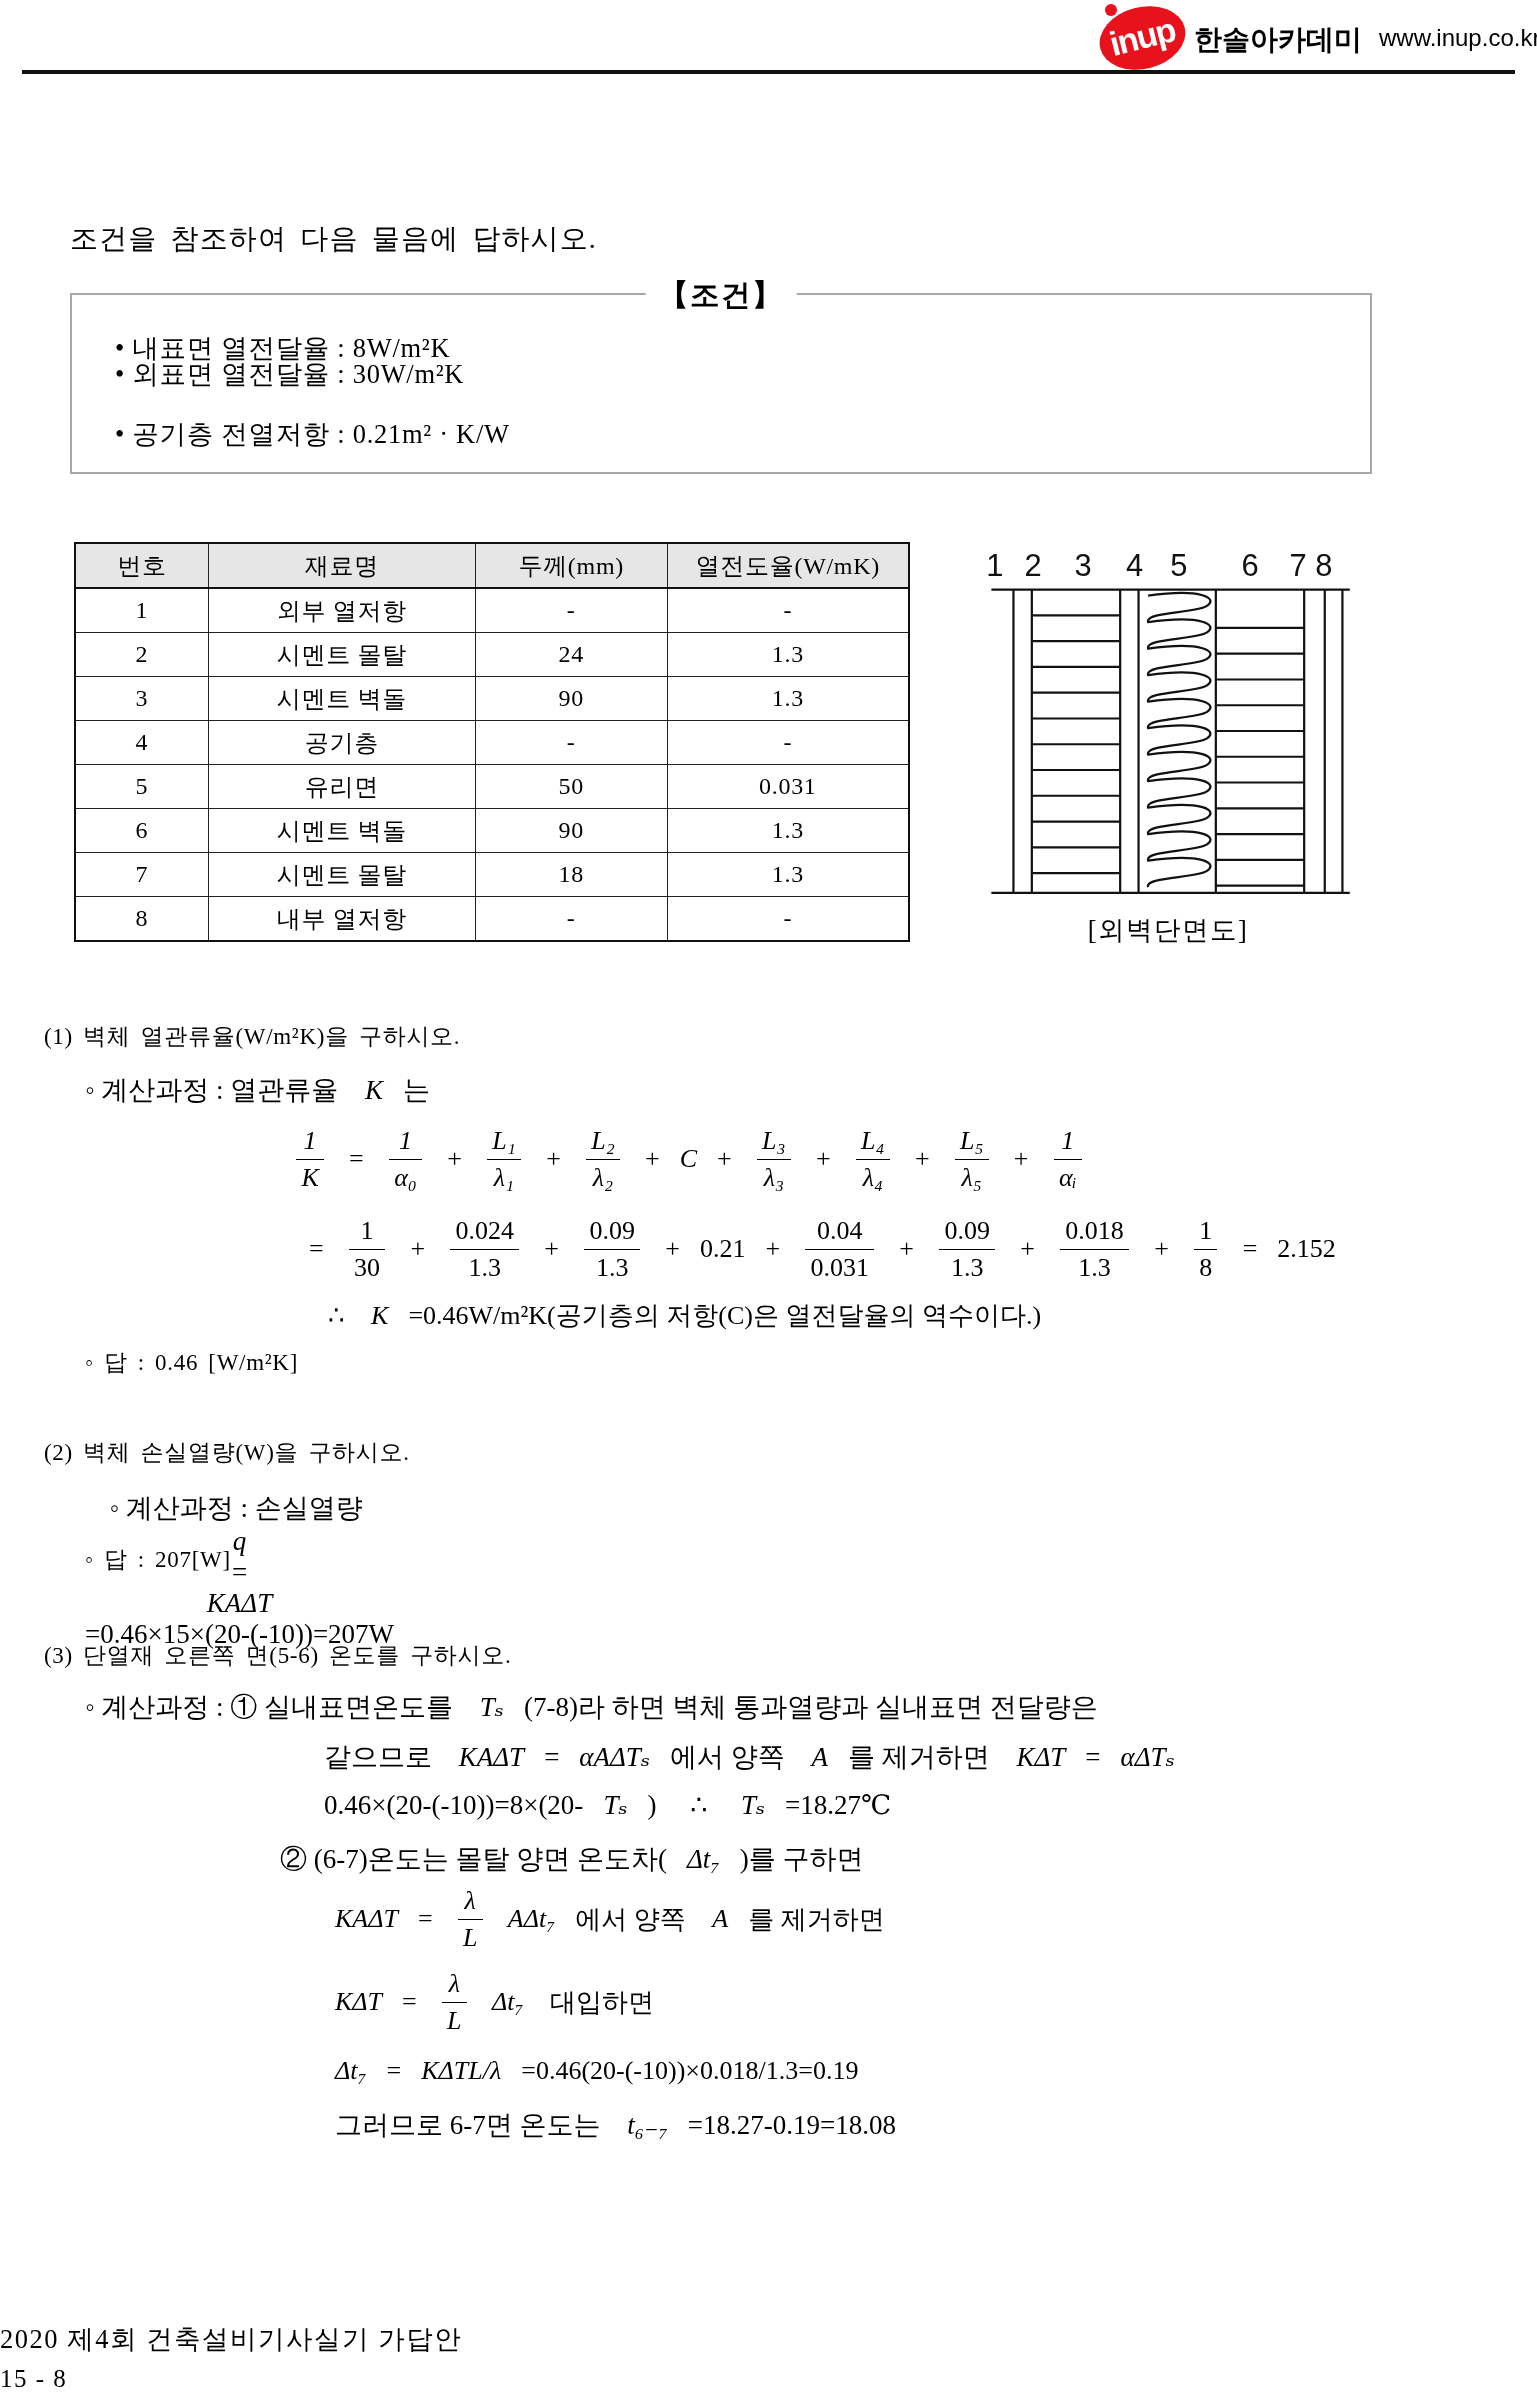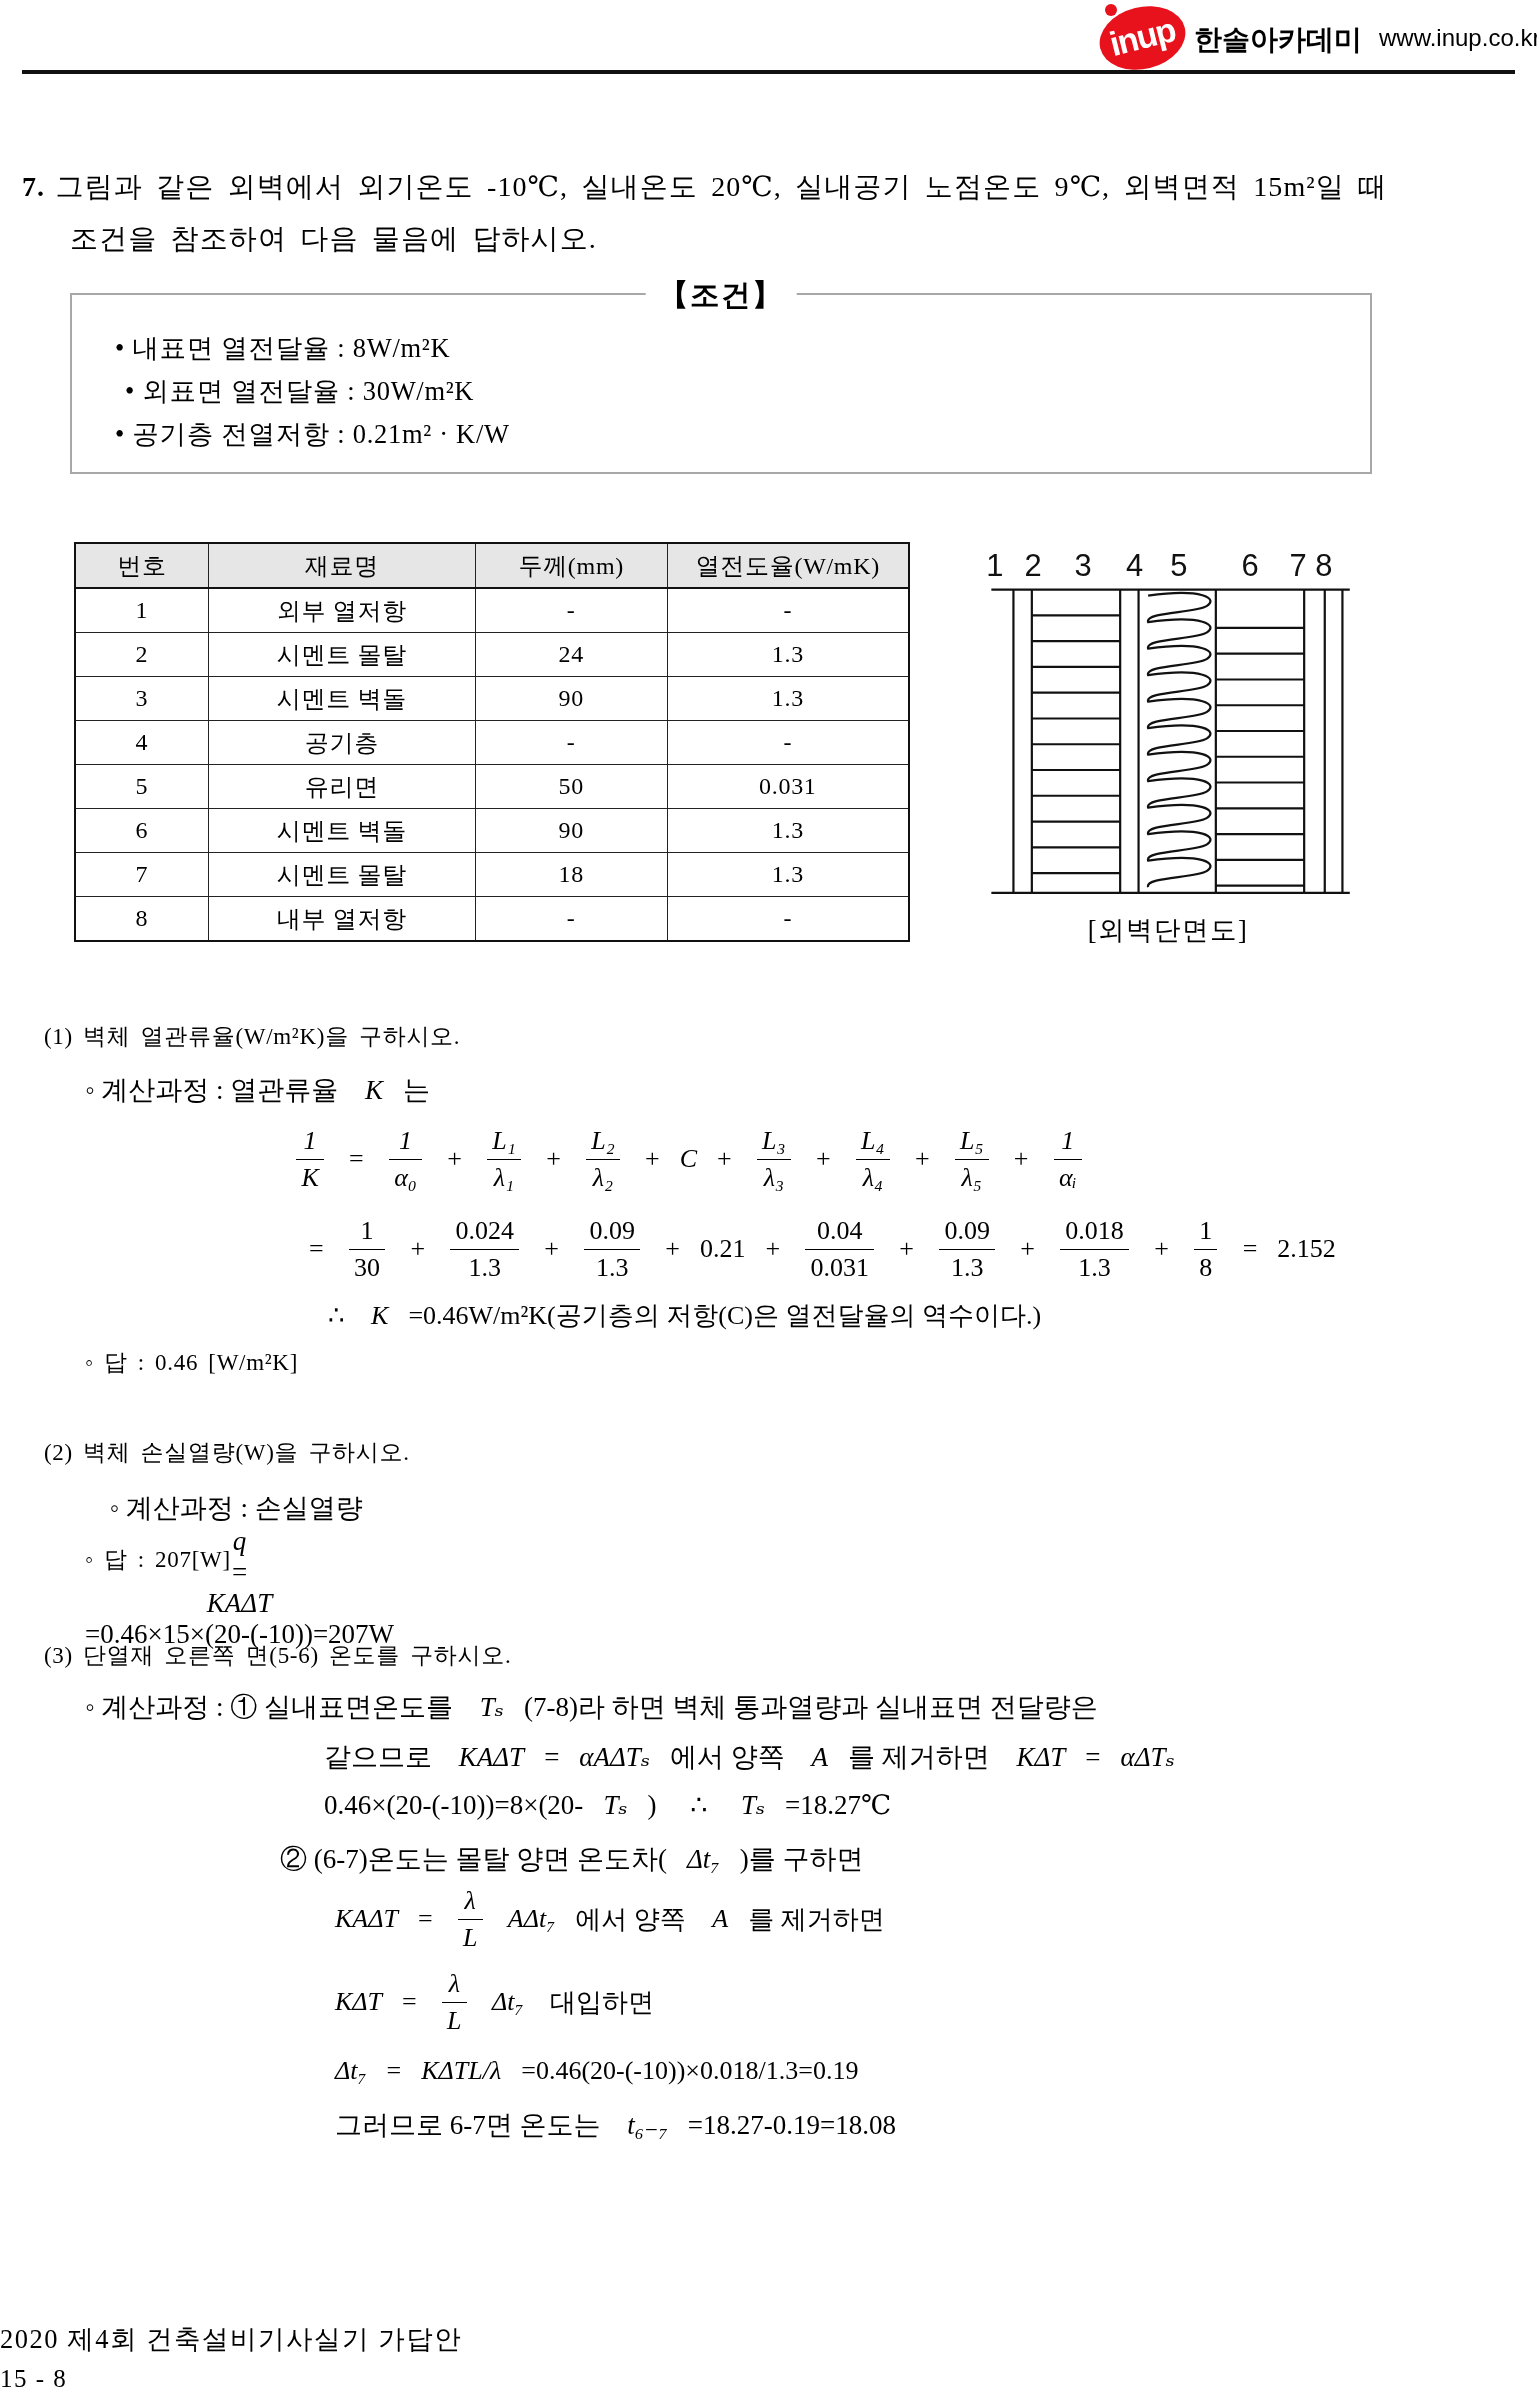--- a/index.html
+++ b/index.html
@@ -59,29 +59,26 @@
 <div class="page">
 
   <div class="logo-dot"></div>
   <div class="brand-logo">
     <span class="logo-word">inup</span>
   </div>
   <div class="brand-name">한솔아카데미</div>
   <div class="site-url">www.inup.co.kr</div>
   <div class="header-rule"></div>
 
-  <div class="qline" style="left:22px;top:168px;">
-    <span class="qnum">7.</span><span>그림과 같은 외벽에서 외기온도 -10℃, 실내온도 20℃, 실내공기 노점온도 9℃, 외벽면적 15m²일 때</span>
-  </div>
   <div class="qline" style="left:70px;top:220px;">조건을 참조하여 다음 물음에 답하시오.</div>
 
   <div class="cond-box">
     <div class="cond-title">【조건】</div>
     <div class="cond-item" style="top:35px;">•  내표면 열전달율 : 8W/m²K</div>
-    <div class="cond-item" style="top:78px;margin-left:10px;">•  외표면 열전달율 : 30W/m²K</div>
+    <div class="cond-item" style="top:61px;">•  외표면 열전달율 : 30W/m²K</div>
     <div class="cond-item" style="top:121px;">•  공기층 전열저항 : 0.21m² · K/W</div>
   </div>
 
   <table class="mat">
     <colgroup>
         <col class="c1">
         <col class="c2">
         <col class="c3">
         <col class="c4">
       </colgroup>

